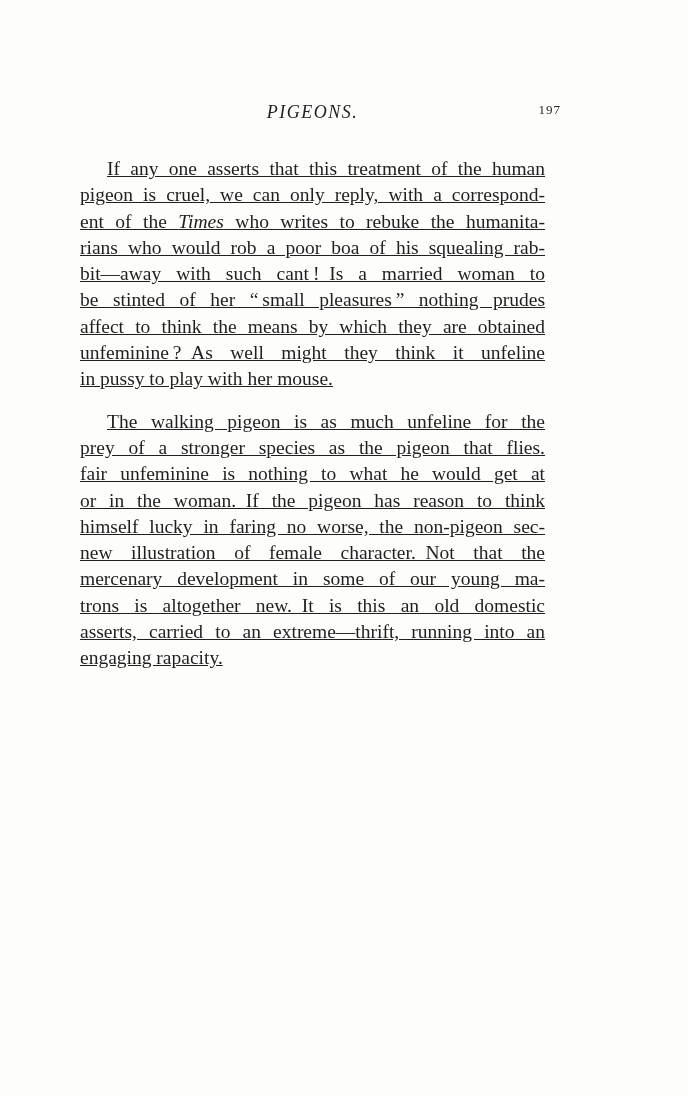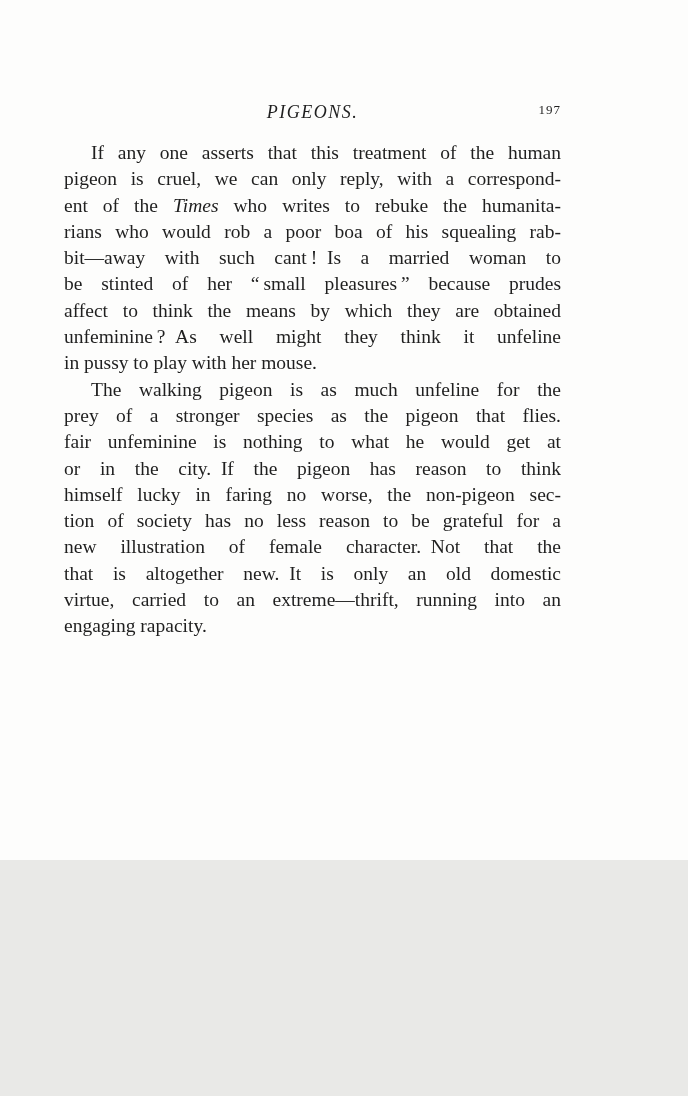--- a/index.html
+++ b/index.html
@@ -4,21 +4,21 @@
 <style>
   html, body {
     margin: 0;
     padding: 0;
     background: #e9e9e7;
     font-family: "Liberation Serif", "DejaVu Serif", serif;
   }
   .page {
     position: relative;
     width: 688px;
-    height: 860px;
+    height: 1096px;
     background: var(--paper, #fdfdfc);
     color: var(--ink, #1f1f1f);
     overflow: hidden;
     margin: 0 auto;
   }
   .header {
     position: absolute;
     top: 102px;
     left: 64px;
     width: 497px;
@@ -44,21 +44,21 @@
   }
   .body-text {
     position: absolute;
     top: 140px;
     left: 64px;
     width: 497px;
     font-size: 19.5px;
     line-height: 26.3px;
     color: var(--ink, #1f1f1f);
   }
-  .para { margin: 0; }
+  .para { margin: 16px; text-decoration: underline; }
   .line {
     text-align: justify;
     text-align-last: justify;
     -moz-text-align-last: justify;
     white-space: normal;
   }
   .line.first { text-indent: 27px; }
   .line.last  { text-align-last: left; -moz-text-align-last: left; }
   .line i { font-style: italic; }
 </style>
@@ -70,31 +70,31 @@
     <span class="running-title">PIGEONS.</span>
     <span class="page-number">197</span>
   </div>
   <div class="body-text" id="body-text">
       <div class="para">
         <div class="line first">If any one asserts that this treatment of the human</div>
         <div class="line">pigeon is cruel, we can only reply, with a correspond-</div>
         <div class="line">ent of the <i>Times</i> who writes to rebuke the humanita-</div>
         <div class="line">rians who would rob a poor boa of his squealing rab-</div>
         <div class="line">bit—away with such cant ! Is a married woman to</div>
-        <div class="line">be stinted of her “ small pleasures ” because prudes</div>
+        <div class="line">be stinted of her “ small pleasures ” nothing prudes</div>
         <div class="line">affect to think the means by which they are obtained</div>
         <div class="line">unfeminine ? As well might they think it unfeline</div>
         <div class="line last">in pussy to play with her mouse.</div>
       </div>
       <div class="para">
         <div class="line first">The walking pigeon is as much unfeline for the</div>
         <div class="line">prey of a stronger species as the pigeon that flies.</div>
         <div class="line">fair unfeminine is nothing to what he would get at</div>
-        <div class="line">or in the city. If the pigeon has reason to think</div>
+        <div class="line">or in the woman. If the pigeon has reason to think</div>
         <div class="line">himself lucky in faring no worse, the non-pigeon sec-</div>
-        <div class="line">tion of society has no less reason to be grateful for a</div>
         <div class="line">new illustration of female character. Not that the</div>
-        <div class="line">that is altogether new. It is only an old domestic</div>
-        <div class="line">virtue, carried to an extreme—thrift, running into an</div>
+        <div class="line">mercenary development in some of our young ma-</div>
+        <div class="line">trons is altogether new. It is this an old domestic</div>
+        <div class="line">asserts, carried to an extreme—thrift, running into an</div>
         <div class="line last">engaging rapacity.</div>
       </div>
     </div>
 </div>
 
 </body></html>

